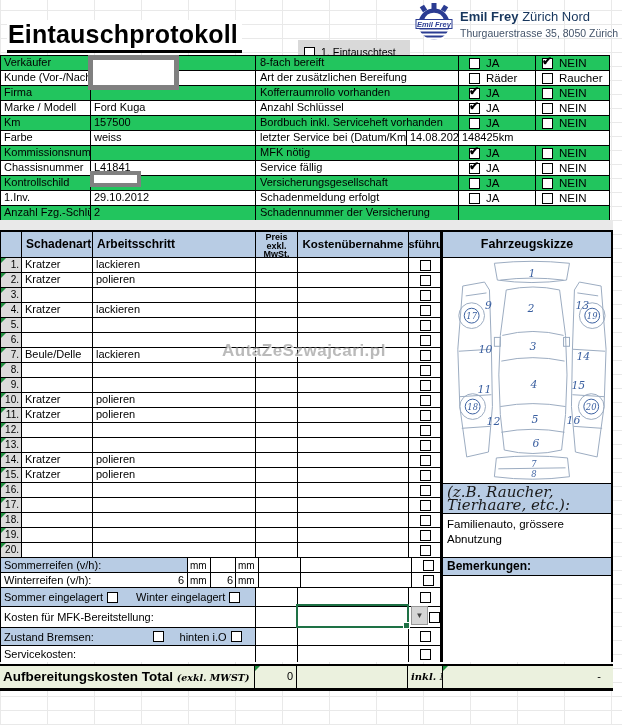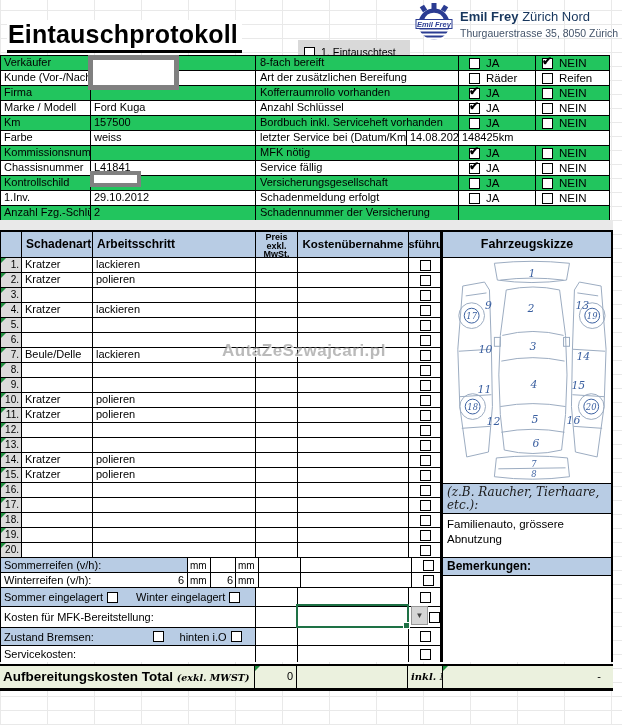--- a/index.html
+++ b/index.html
@@ -68,21 +68,21 @@
   .blue{background:#b8cce4;}
   .mmcell{width:23px;font-size:10px;padding-left:2px;}
   .vcell{width:25px;justify-content:flex-end;padding-right:2px;}
   .lab187{width:187px;padding-left:3px;}
   .val187r{margin-left:auto;padding-right:3px;}
   .full255{width:255px;padding-left:3px;gap:4px;}
   
   #skz{position:absolute;left:442px;top:230px;width:171px;height:432px;border:1px solid #000;border-width:2px 2px 1px 1px;background:#fff;}
   .skz-head{height:26px;background:#b8cce4;border-bottom:1.5px solid #000;font-weight:bold;font-size:12.5px;text-align:center;line-height:25px;}
   .skz-svg{height:226px;border-bottom:1px solid #000;background:#fff;}
-  .skz-noteh{height:30px;background:#b8cce4;border-bottom:1px solid #000;font-family:"DejaVu Serif",serif;font-style:italic;font-size:12px;color:#1a1a1a;padding:2px 4px;line-height:13px;}
+  .skz-noteh{height:30px;background:#b8cce4;border-bottom:1px solid #000;font-family:"DejaVu Serif",serif;font-style:italic;font-size:15px;color:#1a1a1a;padding:2px 4px;line-height:13px;}
   .skz-note{height:44px;border-bottom:1px solid #000;font-size:11.5px;padding:3px 4px;line-height:15px;background:#fff;}
   .skz-bem{height:18px;background:#b8cce4;border-bottom:1px solid #000;font-weight:bold;font-size:12px;padding-left:4px;line-height:17px;}
   .skz-empty{height:86px;background:#fff;}
   
   #total{position:absolute;left:0;top:664px;width:613px;height:27px;background:#ebf1de;border-top:2.5px solid #000;border-bottom:3.5px solid #000;display:flex;}
   .tc{border-right:1px solid #000;flex:none;overflow:hidden;white-space:nowrap;position:relative;}
   .tc:last-child{border-right:none;}
   .tlab{width:255px;font-size:13.5px;font-weight:bold;padding:3px 0 0 3px;}
   .tlab .suffix{font-family:"DejaVu Serif",serif;font-style:italic;font-weight:bold;font-size:9.5px;}
   .tval{width:42px;font-size:11px;text-align:right;padding:4px 3px 0 0;}
@@ -165,21 +165,21 @@
       <div class="frow ">
         <div class="fc lab">Kunde (Vor-/Nachname)</div>
         <div class="fc val"></div>
         <div class="fc rlab">Art der zusätzlichen Bereifung</div>
         <div class="fc ja">
           <span class="cb"></span>
           <span class="optl">Räder</span>
         </div>
         <div class="fc nein">
           <span class="cb"></span>
-          <span class="optl">Reifen</span>
+          <span class="optl">Raucher</span>
         </div>
       </div>
       <div class="frow blue">
         <div class="fc lab">Firma</div>
         <div class="fc val"></div>
         <div class="fc rlab">Kofferraumrollo vorhanden</div>
         <div class="fc ja">
           <span class="cb">
             <span class="mark">✔</span>
           </span>

